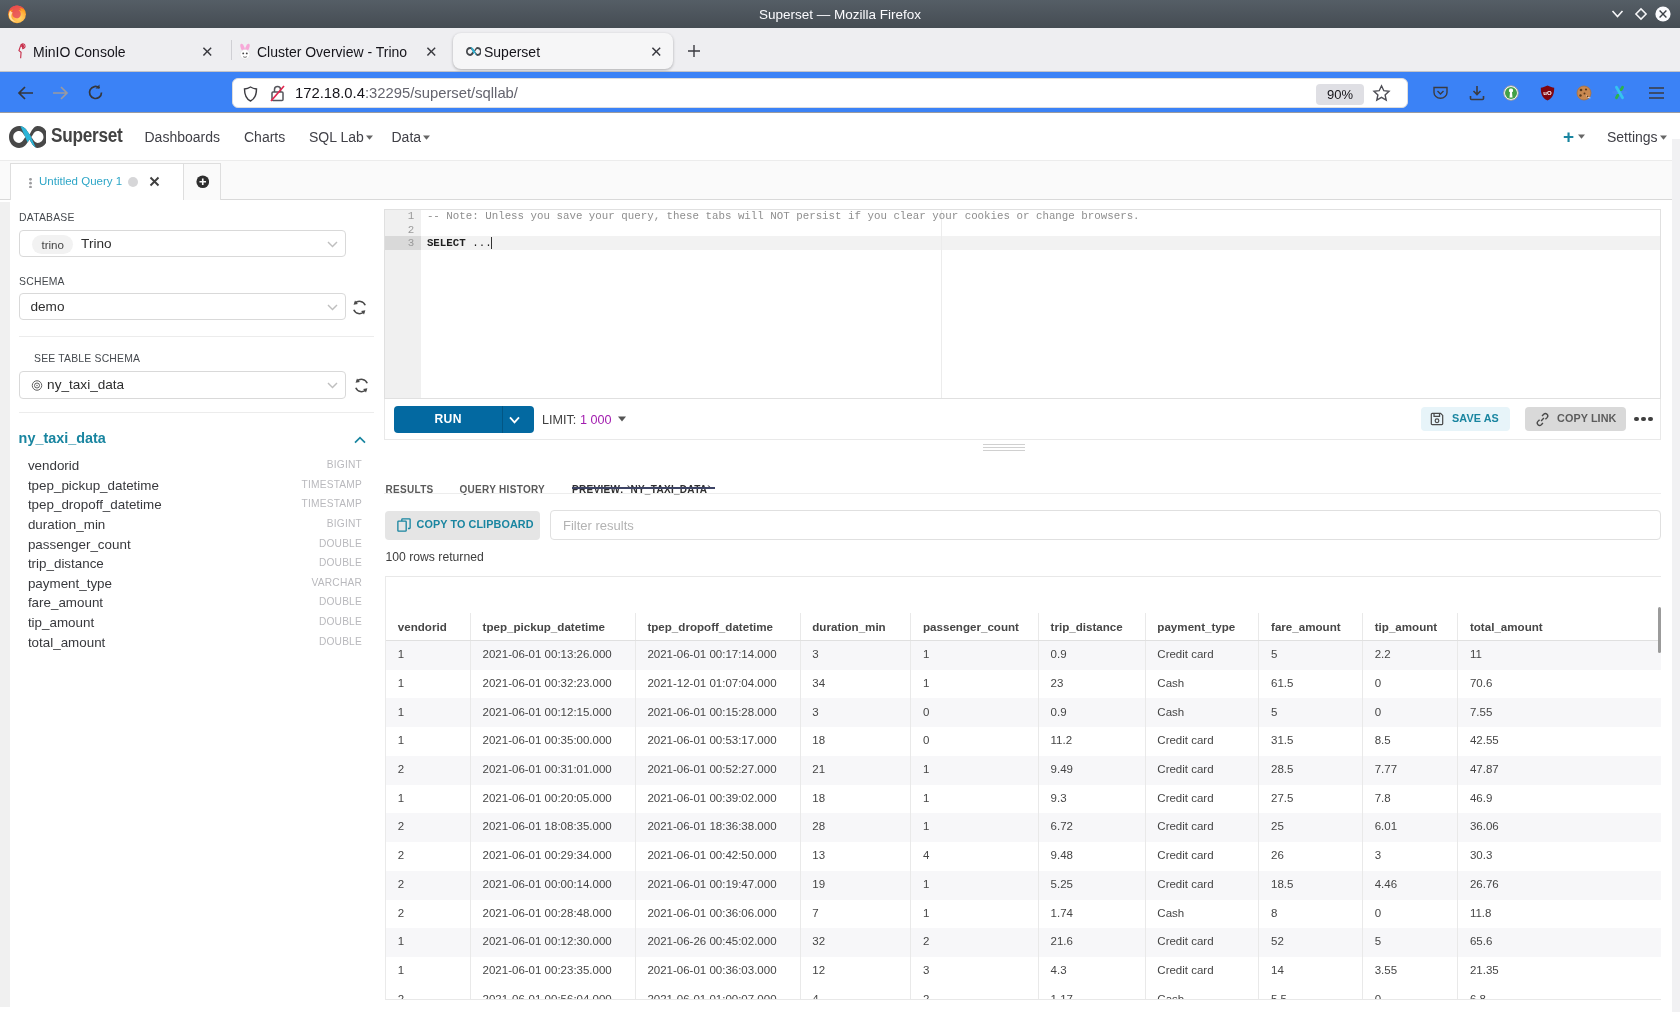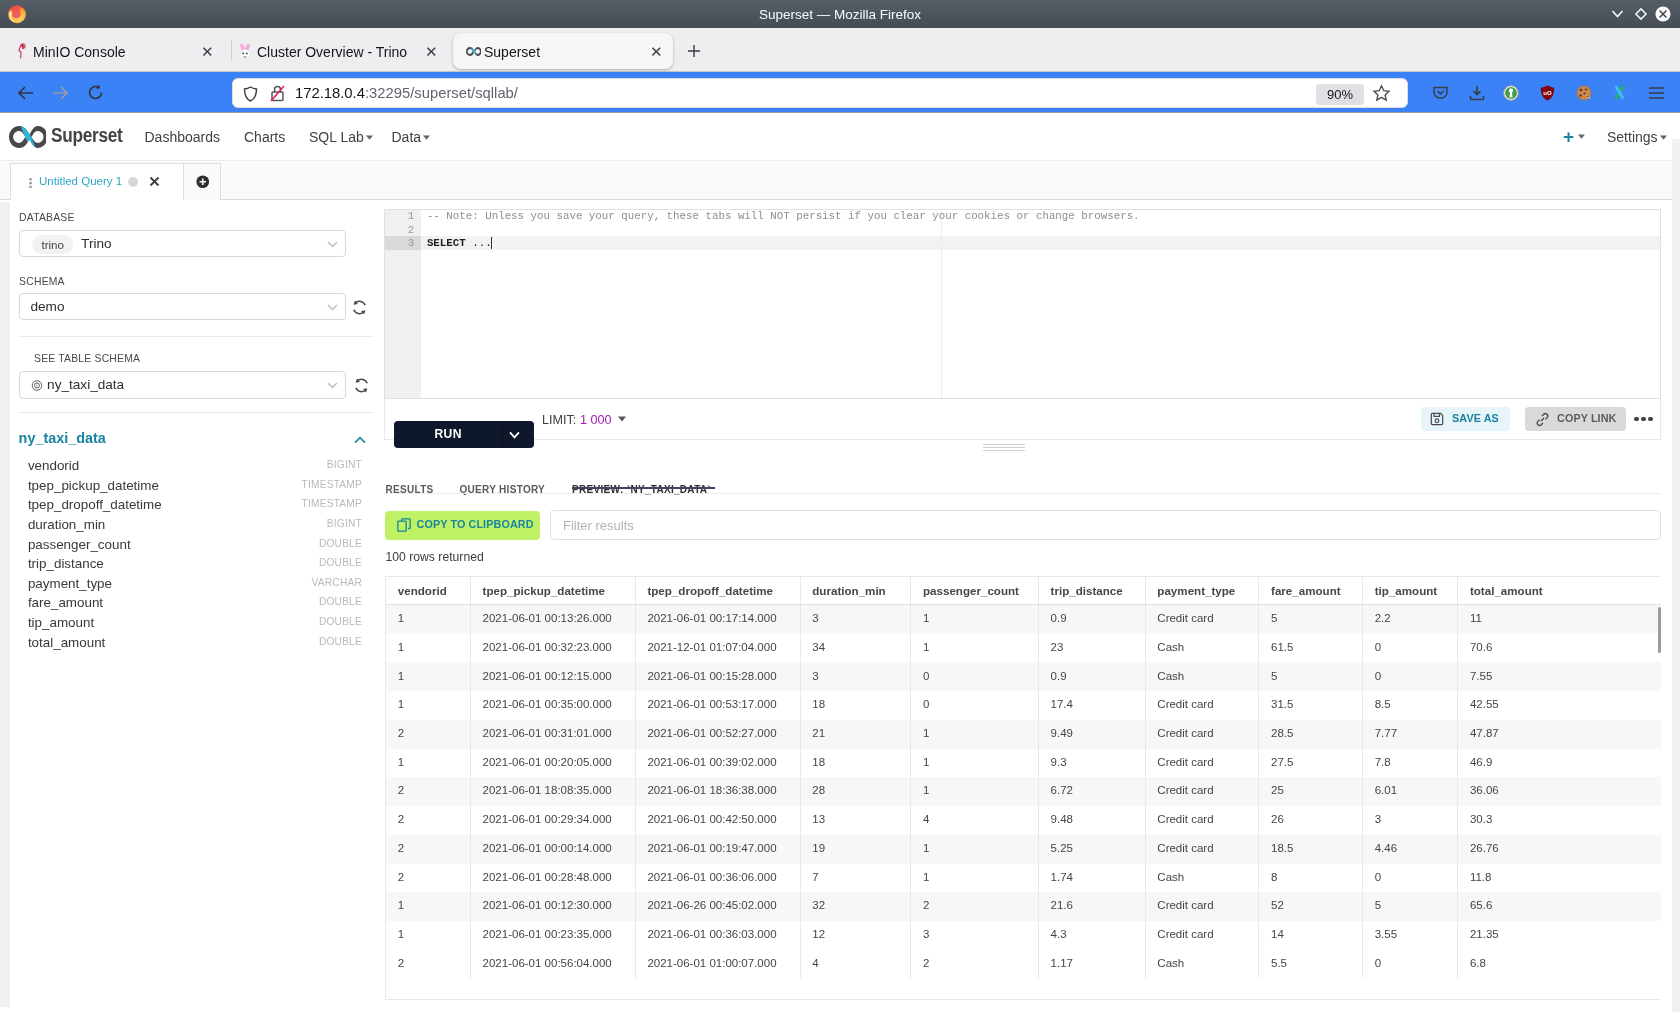--- a/index.html
+++ b/index.html
@@ -48,38 +48,38 @@
   
   #editor { left:384.3px; top:208.6px; width:1277px; height:190.4px;
     border:1px solid #e0e0e0; background:#fff; }
   #gutter { left:0; top:0; width:35.4px; height:188.4px; background:#f0f0f0; }
   .lnum { width:29px; text-align:right; color:#999; font-family:"Liberation Mono",monospace;
     font-size:10.8px; line-height:13.5px; }
   .codeline { left:41.6px; font-family:"Liberation Mono",monospace; font-size:10.8px;
     line-height:13.5px; white-space:pre; }
   #toolrow { left:384.3px; top:399px; width:1277px; height:40.6px; background:#fff;
     border:1px solid #e9e9e9; border-top:none; }
-  #runbtn { left:8.7px; top:7px; width:140px; height:27px; background:#0f172a;
-    border-radius:4px; color:#fff;margin-top:15px; }
+  #runbtn { left:8.7px; top:7px; width:140px; height:27px; background:#0369a1;
+    border-radius:4px; color:#fff; }
   .btnlight { background:#e7f4f9; border-radius:4px; color:#1985a0; font-weight:bold;
     font-size:10.8px; letter-spacing:.1px; }
   .btngray { background:#d9d9d9; border-radius:4px; color:#5c5c5c; font-weight:bold;
     font-size:10.8px; letter-spacing:.1px; }
 
   
   .rtab { top:0; font-size:10px; font-weight:bold; letter-spacing:.3px; color:#5a5a5a;margin-top:18px; }
   #inkbar { left:572px; top:487.3px; width:142.5px; height:2.1px; background:#3d4466; }
   #rdivider { left:384px; top:493px; width:1277px; height:1px; background:#ededed; }
   #filterinput { left:549.5px; top:509.5px; width:1111.5px; height:30px;
     border:1px solid #e0e0e0; border-radius:4px; background:#fff; }
 
   
   #dtable { left:385.2px; top:575.6px; width:1276.1px; height:424.6px;
     border-top:1px solid #e8e8e8; border-bottom:1px solid #e8e8e8; border-left:1px solid #eaeaea; overflow:hidden; }
-  .hrow { height:28.3px; font-weight:bold; color:#474747; border-bottom:1px solid #e0e0e0; }
+  .hrow { height:28.3px; font-weight:bold; color:#474747; border-bottom:1px solid #e0e0e0;margin-top:36px; }
   .hrow .cell { font-size:11.6px; }
   .drow { height:28.74px; color:#454545; }
   .drow.odd { background:#f7f7f9; }
   .cell { display:inline-block; vertical-align:top; padding-left:11.6px; padding-top:7.2px;
     font-size:11.5px; white-space:nowrap; overflow:hidden; height:100%; border-right:1px solid #e9e9e9;}
   .c0{width:84.8px;} .c1{width:164.8px;} .c2{width:164.9px;} .c3{width:110.7px;}
   .c4{width:127.6px;} .c5{width:106.8px;} .c6{width:113.7px;} .c7{width:103.7px;}
   .c8{width:95.2px;} .c9{width:203.4px; border-right:none;}
   #pagescroll { left:1671.5px; top:139px; width:8.5px; height:873px; background:#f1f1f3; }
 </style>
@@ -382,39 +382,39 @@
 
   <div class="abs" id="results" style="left:0;top:0;width:0;height:0">
     <div class="abs" style="left:983px;top:444px;width:42px;height:1px;background:#d0d0d0"></div>
     <div class="abs" style="left:983px;top:447.2px;width:42px;height:1px;background:#d0d0d0"></div>
     <div class="abs" style="left:983px;top:450.4px;width:42px;height:1px;background:#d0d0d0"></div>
     <div class="abs rtab" style="left:385.5px;top:465.5px">RESULTS</div>
     <div class="abs rtab" style="left:459.5px;top:465.5px">QUERY HISTORY</div>
     <div class="abs rtab" style="left:572px;top:465.5px;color:#303030">PREVIEW: `NY_TAXI_DATA`</div>
     <div class="abs" id="inkbar"></div>
     <div class="abs" id="rdivider"></div>
-    <div class="abs btnlight" style="left:384.5px;top:510.5px;width:155px;height:29px;background:#bef264">
+    <div class="abs btnlight" style="left:384.5px;top:510.5px;width:155px;height:29px;background:#e5e5e5">
       <svg class="abs" style="left:12px;top:7.5px" width="14" height="14" viewBox="0 0 16 16">
         <path d="M5.5 3.5 V1.8 a.8.8 0 0 1 .8-.8 h7.9 a.8.8 0 0 1 .8.8 v9.4 a.8.8 0 0 1 -.8.8 H12.5" fill="none" stroke="#1985a0" stroke-width="1.5"></path>
         <rect x="1" y="3.5" width="9.5" height="11.5" rx=".8" fill="none" stroke="#1985a0" stroke-width="1.5"></rect>
       </svg>
       <div class="abs" style="left:32px;top:7.5px">COPY TO CLIPBOARD</div>
     </div>
     <div class="abs" id="filterinput">
       <div class="abs" style="left:12.5px;top:7px;font-size:13px;color:#b3b3b3">Filter results</div>
     </div>
     <div class="abs" style="left:385.5px;top:550px;font-size:12.2px;color:#3d3d3d">100 rows returned</div>
   </div>
 
   <div class="abs" id="dtable">
     <div class="hrow"><div class="cell c0">vendorid</div><div class="cell c1">tpep_pickup_datetime</div><div class="cell c2">tpep_dropoff_datetime</div><div class="cell c3">duration_min</div><div class="cell c4">passenger_count</div><div class="cell c5">trip_distance</div><div class="cell c6">payment_type</div><div class="cell c7">fare_amount</div><div class="cell c8">tip_amount</div><div class="cell c9">total_amount</div></div>
     <div class="drow odd"><div class="cell c0">1</div><div class="cell c1">2021-06-01 00:13:26.000</div><div class="cell c2">2021-06-01 00:17:14.000</div><div class="cell c3">3</div><div class="cell c4">1</div><div class="cell c5">0.9</div><div class="cell c6">Credit card</div><div class="cell c7">5</div><div class="cell c8">2.2</div><div class="cell c9">11</div></div>
     <div class="drow"><div class="cell c0">1</div><div class="cell c1">2021-06-01 00:32:23.000</div><div class="cell c2">2021-12-01 01:07:04.000</div><div class="cell c3">34</div><div class="cell c4">1</div><div class="cell c5">23</div><div class="cell c6">Cash</div><div class="cell c7">61.5</div><div class="cell c8">0</div><div class="cell c9">70.6</div></div>
     <div class="drow odd"><div class="cell c0">1</div><div class="cell c1">2021-06-01 00:12:15.000</div><div class="cell c2">2021-06-01 00:15:28.000</div><div class="cell c3">3</div><div class="cell c4">0</div><div class="cell c5">0.9</div><div class="cell c6">Cash</div><div class="cell c7">5</div><div class="cell c8">0</div><div class="cell c9">7.55</div></div>
-    <div class="drow"><div class="cell c0">1</div><div class="cell c1">2021-06-01 00:35:00.000</div><div class="cell c2">2021-06-01 00:53:17.000</div><div class="cell c3">18</div><div class="cell c4">0</div><div class="cell c5">17.4</div><div class="cell c6">Credit card</div><div class="cell c7">31.5</div><div class="cell c8">8.5</div><div class="cell c9">42.55</div></div>
+    <div class="drow"><div class="cell c0">1</div><div class="cell c1">2021-06-01 00:35:00.000</div><div class="cell c2">2021-06-01 00:53:17.000</div><div class="cell c3">18</div><div class="cell c4">0</div><div class="cell c5">11.2</div><div class="cell c6">Credit card</div><div class="cell c7">31.5</div><div class="cell c8">8.5</div><div class="cell c9">42.55</div></div>
     <div class="drow odd"><div class="cell c0">2</div><div class="cell c1">2021-06-01 00:31:01.000</div><div class="cell c2">2021-06-01 00:52:27.000</div><div class="cell c3">21</div><div class="cell c4">1</div><div class="cell c5">9.49</div><div class="cell c6">Credit card</div><div class="cell c7">28.5</div><div class="cell c8">7.77</div><div class="cell c9">47.87</div></div>
     <div class="drow"><div class="cell c0">1</div><div class="cell c1">2021-06-01 00:20:05.000</div><div class="cell c2">2021-06-01 00:39:02.000</div><div class="cell c3">18</div><div class="cell c4">1</div><div class="cell c5">9.3</div><div class="cell c6">Credit card</div><div class="cell c7">27.5</div><div class="cell c8">7.8</div><div class="cell c9">46.9</div></div>
     <div class="drow odd"><div class="cell c0">2</div><div class="cell c1">2021-06-01 18:08:35.000</div><div class="cell c2">2021-06-01 18:36:38.000</div><div class="cell c3">28</div><div class="cell c4">1</div><div class="cell c5">6.72</div><div class="cell c6">Credit card</div><div class="cell c7">25</div><div class="cell c8">6.01</div><div class="cell c9">36.06</div></div>
     <div class="drow"><div class="cell c0">2</div><div class="cell c1">2021-06-01 00:29:34.000</div><div class="cell c2">2021-06-01 00:42:50.000</div><div class="cell c3">13</div><div class="cell c4">4</div><div class="cell c5">9.48</div><div class="cell c6">Credit card</div><div class="cell c7">26</div><div class="cell c8">3</div><div class="cell c9">30.3</div></div>
     <div class="drow odd"><div class="cell c0">2</div><div class="cell c1">2021-06-01 00:00:14.000</div><div class="cell c2">2021-06-01 00:19:47.000</div><div class="cell c3">19</div><div class="cell c4">1</div><div class="cell c5">5.25</div><div class="cell c6">Credit card</div><div class="cell c7">18.5</div><div class="cell c8">4.46</div><div class="cell c9">26.76</div></div>
     <div class="drow"><div class="cell c0">2</div><div class="cell c1">2021-06-01 00:28:48.000</div><div class="cell c2">2021-06-01 00:36:06.000</div><div class="cell c3">7</div><div class="cell c4">1</div><div class="cell c5">1.74</div><div class="cell c6">Cash</div><div class="cell c7">8</div><div class="cell c8">0</div><div class="cell c9">11.8</div></div>
     <div class="drow odd"><div class="cell c0">1</div><div class="cell c1">2021-06-01 00:12:30.000</div><div class="cell c2">2021-06-26 00:45:02.000</div><div class="cell c3">32</div><div class="cell c4">2</div><div class="cell c5">21.6</div><div class="cell c6">Credit card</div><div class="cell c7">52</div><div class="cell c8">5</div><div class="cell c9">65.6</div></div>
     <div class="drow"><div class="cell c0">1</div><div class="cell c1">2021-06-01 00:23:35.000</div><div class="cell c2">2021-06-01 00:36:03.000</div><div class="cell c3">12</div><div class="cell c4">3</div><div class="cell c5">4.3</div><div class="cell c6">Credit card</div><div class="cell c7">14</div><div class="cell c8">3.55</div><div class="cell c9">21.35</div></div>
     <div class="drow"><div class="cell c0">2</div><div class="cell c1">2021-06-01 00:56:04.000</div><div class="cell c2">2021-06-01 01:00:07.000</div><div class="cell c3">4</div><div class="cell c4">2</div><div class="cell c5">1.17</div><div class="cell c6">Cash</div><div class="cell c7">5.5</div><div class="cell c8">0</div><div class="cell c9">6.8</div></div>
     <div class="abs" style="left:1271.5px;top:30.4px;width:3.4px;height:46px;border-radius:2px;background:#9b9b9b"></div>

